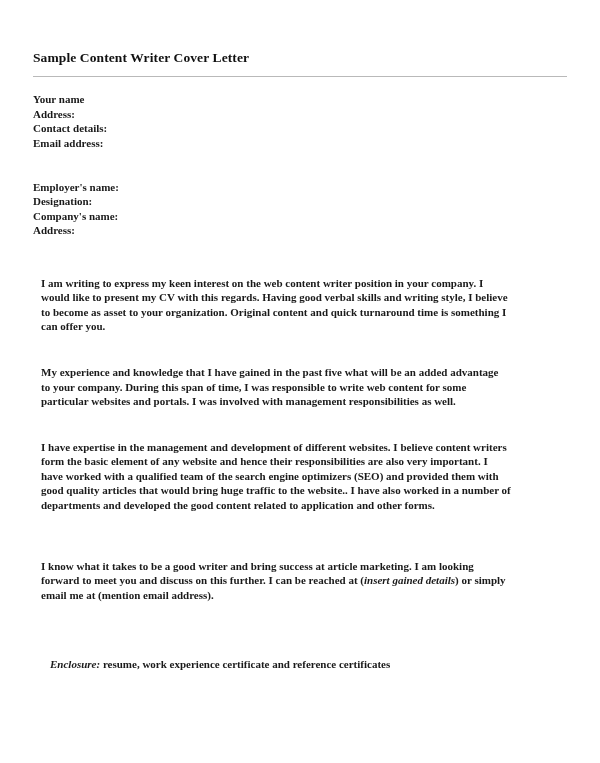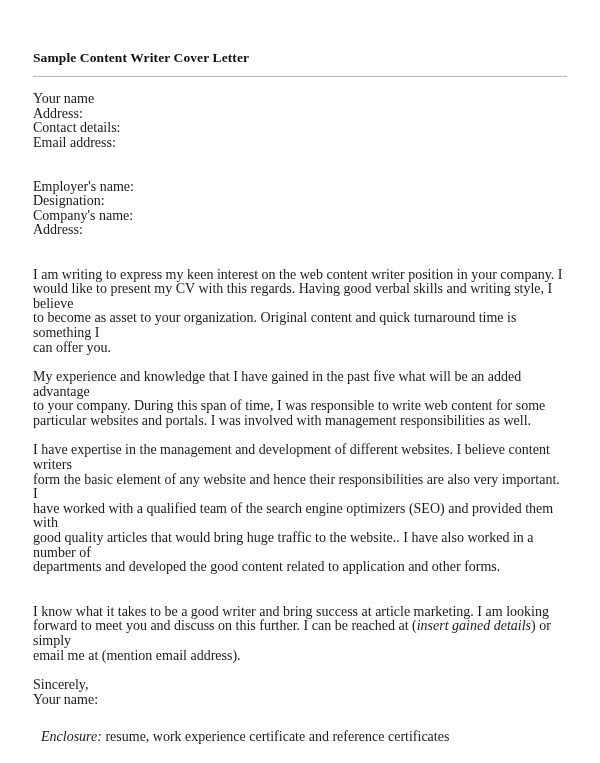--- a/index.html
+++ b/index.html
@@ -38,39 +38,40 @@
     top: 76px;
     width: 534px;
     height: 1px;
     background: #b9b9b9;
   }
   .body-area {
     position: absolute;
     left: 33px;
     top: 92px;
     width: 534px;
-    font-size: 14px;
+    font-size: 11px;
     line-height: 14.6px;
     color: #1a1a1a;
+    font-weight: bold;
   }
   .block {
     margin: 0;
     white-space: pre-line;
   }
   .gap-sm { height: 14.6px; }
   .gap-md { height: 15px; }
   .para {
-    margin: 0;
+    margin: 8px;
     white-space: pre-line;
   }
   em {
     font-style: italic;
   }
   .enclosure {
-    margin: 8px;
+    margin: 17px;
     white-space: pre-line;
   }
 </style>
 </head>
 <body>
 
 <div class="page">
 
   <div class="doc-title">Sample Content Writer Cover Letter</div>
 
@@ -121,21 +122,19 @@
 
 
     <div class="gap-md"></div>
 
     <div class="para"><span>I know what it takes to be a good writer and bring success at article marketing. I am looking
 forward to meet you and discuss on this further. I can be reached at (</span><em>insert gained details</em><span>) or simply
 email me at (mention email address).</span></div>
 
     <div class="gap-md"></div>
 
-    <div class="block">Sincerely,
-Your name:</div>
 
     <div class="gap-md"></div>
 
     <div class="enclosure"><em>Enclosure:</em><span> resume, work experience certificate and reference certificates</span></div>
 
   </div>
 </div>
 
 </body></html>

